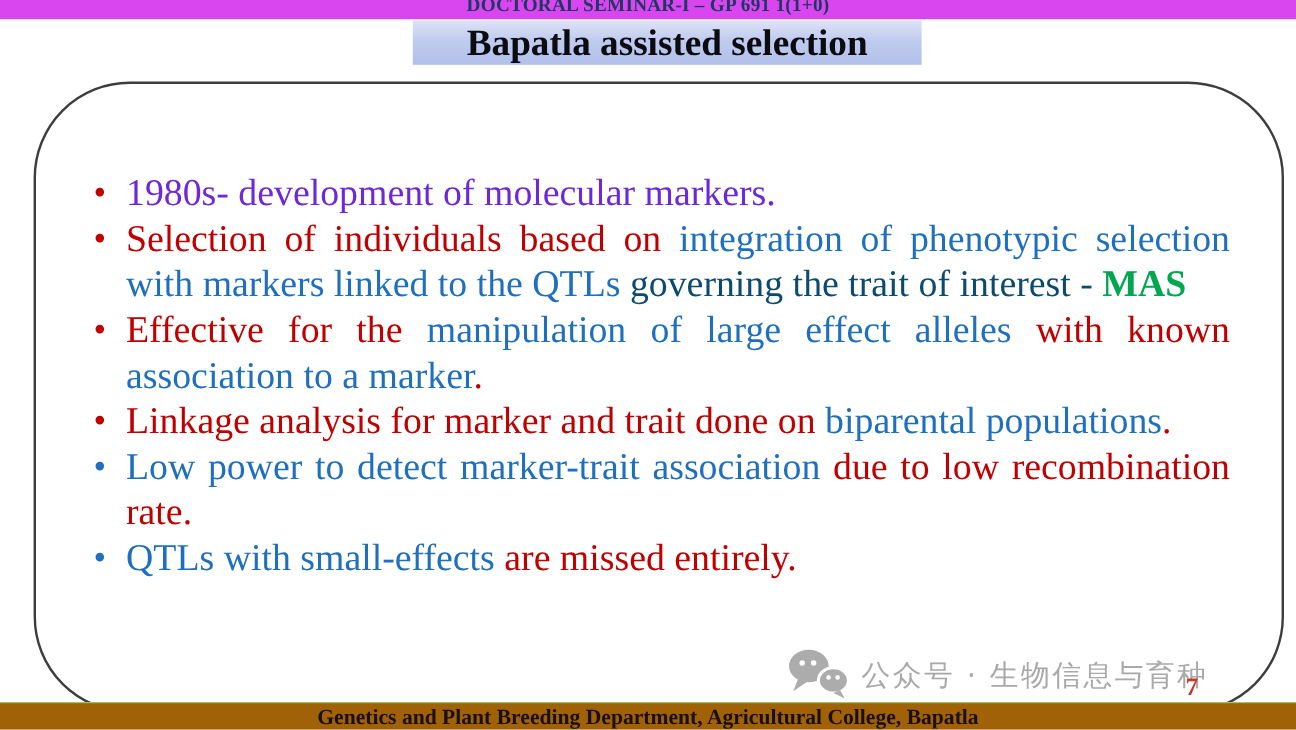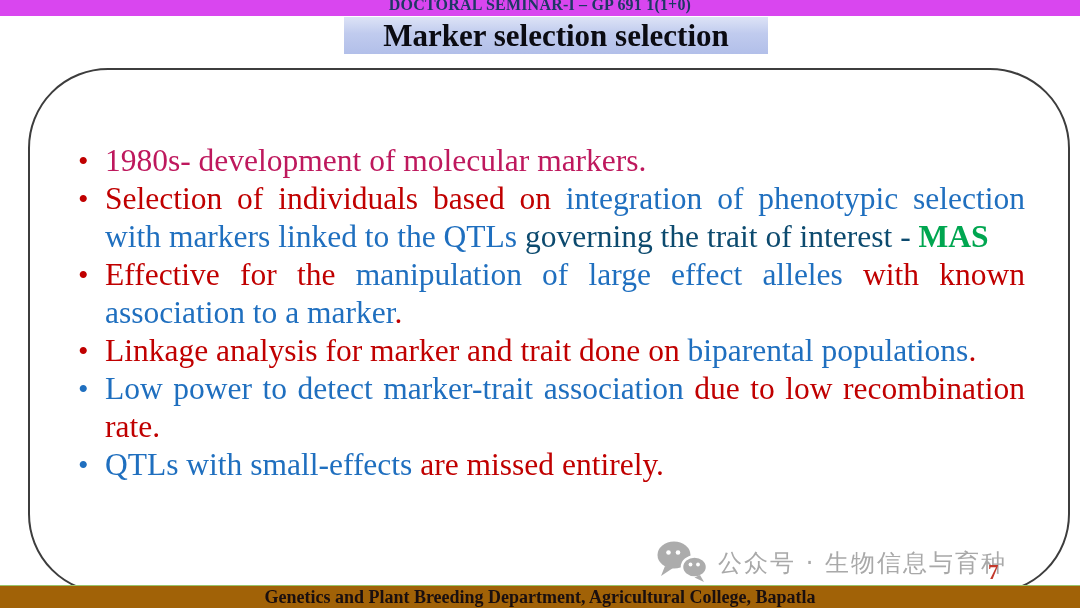--- a/index.html
+++ b/index.html
@@ -70,29 +70,29 @@
   }
 </style>
 </head>
 <body>
 
 <div class="top-bar">
   <div class="course-label">DOCTORAL SEMINAR-I – GP 691 1(1+0)</div>
 </div>
 
 <div class="title-box">
-  <span class="title-text">Marker selection selection</span>
+  <span class="title-text">Bapatla assisted selection</span>
 </div>
 
 <div class="content-panel"></div>
 
 <div class="bullet-list" id="bullet-list">
     <div class="bullet-item">
       <span class="bullet-marker" style="color: rgb(192, 0, 0);">•</span>
-      <div class="line"><span class="seg" style="color: #be185d;">1980s- development of molecular markers.</span></div>
+      <div class="line"><span class="seg" style="color: #6d28d9;">1980s- development of molecular markers.</span></div>
     </div>
     <div class="bullet-item">
       <span class="bullet-marker" style="color: rgb(192, 0, 0);">•</span>
       <div class="line justified"><span class="seg" style="color: rgb(192, 0, 0); margin-top: 11px;">Selection of individuals based on </span><span class="seg" style="color: rgb(31, 111, 191);">integration of phenotypic selection</span></div>
       <div class="line"><span class="seg" style="color: rgb(31, 111, 191);">with markers linked to the QTLs </span><span class="seg" style="color: #0c4a6e;">governing the trait of interest - </span><span class="seg" style="color: rgb(0, 166, 80); font-weight: bold;">MAS</span></div>
     </div>
     <div class="bullet-item">
       <span class="bullet-marker" style="color: rgb(192, 0, 0);">•</span>
       <div class="line justified"><span class="seg" style="color: rgb(192, 0, 0);">Effective for the </span><span class="seg" style="color: rgb(31, 111, 191);">manipulation of large effect alleles </span><span class="seg" style="color: rgb(192, 0, 0);">with known</span></div>
       <div class="line"><span class="seg" style="color: rgb(31, 111, 191);">association to a marker</span><span class="seg" style="color: rgb(192, 0, 0);">.</span></div>

